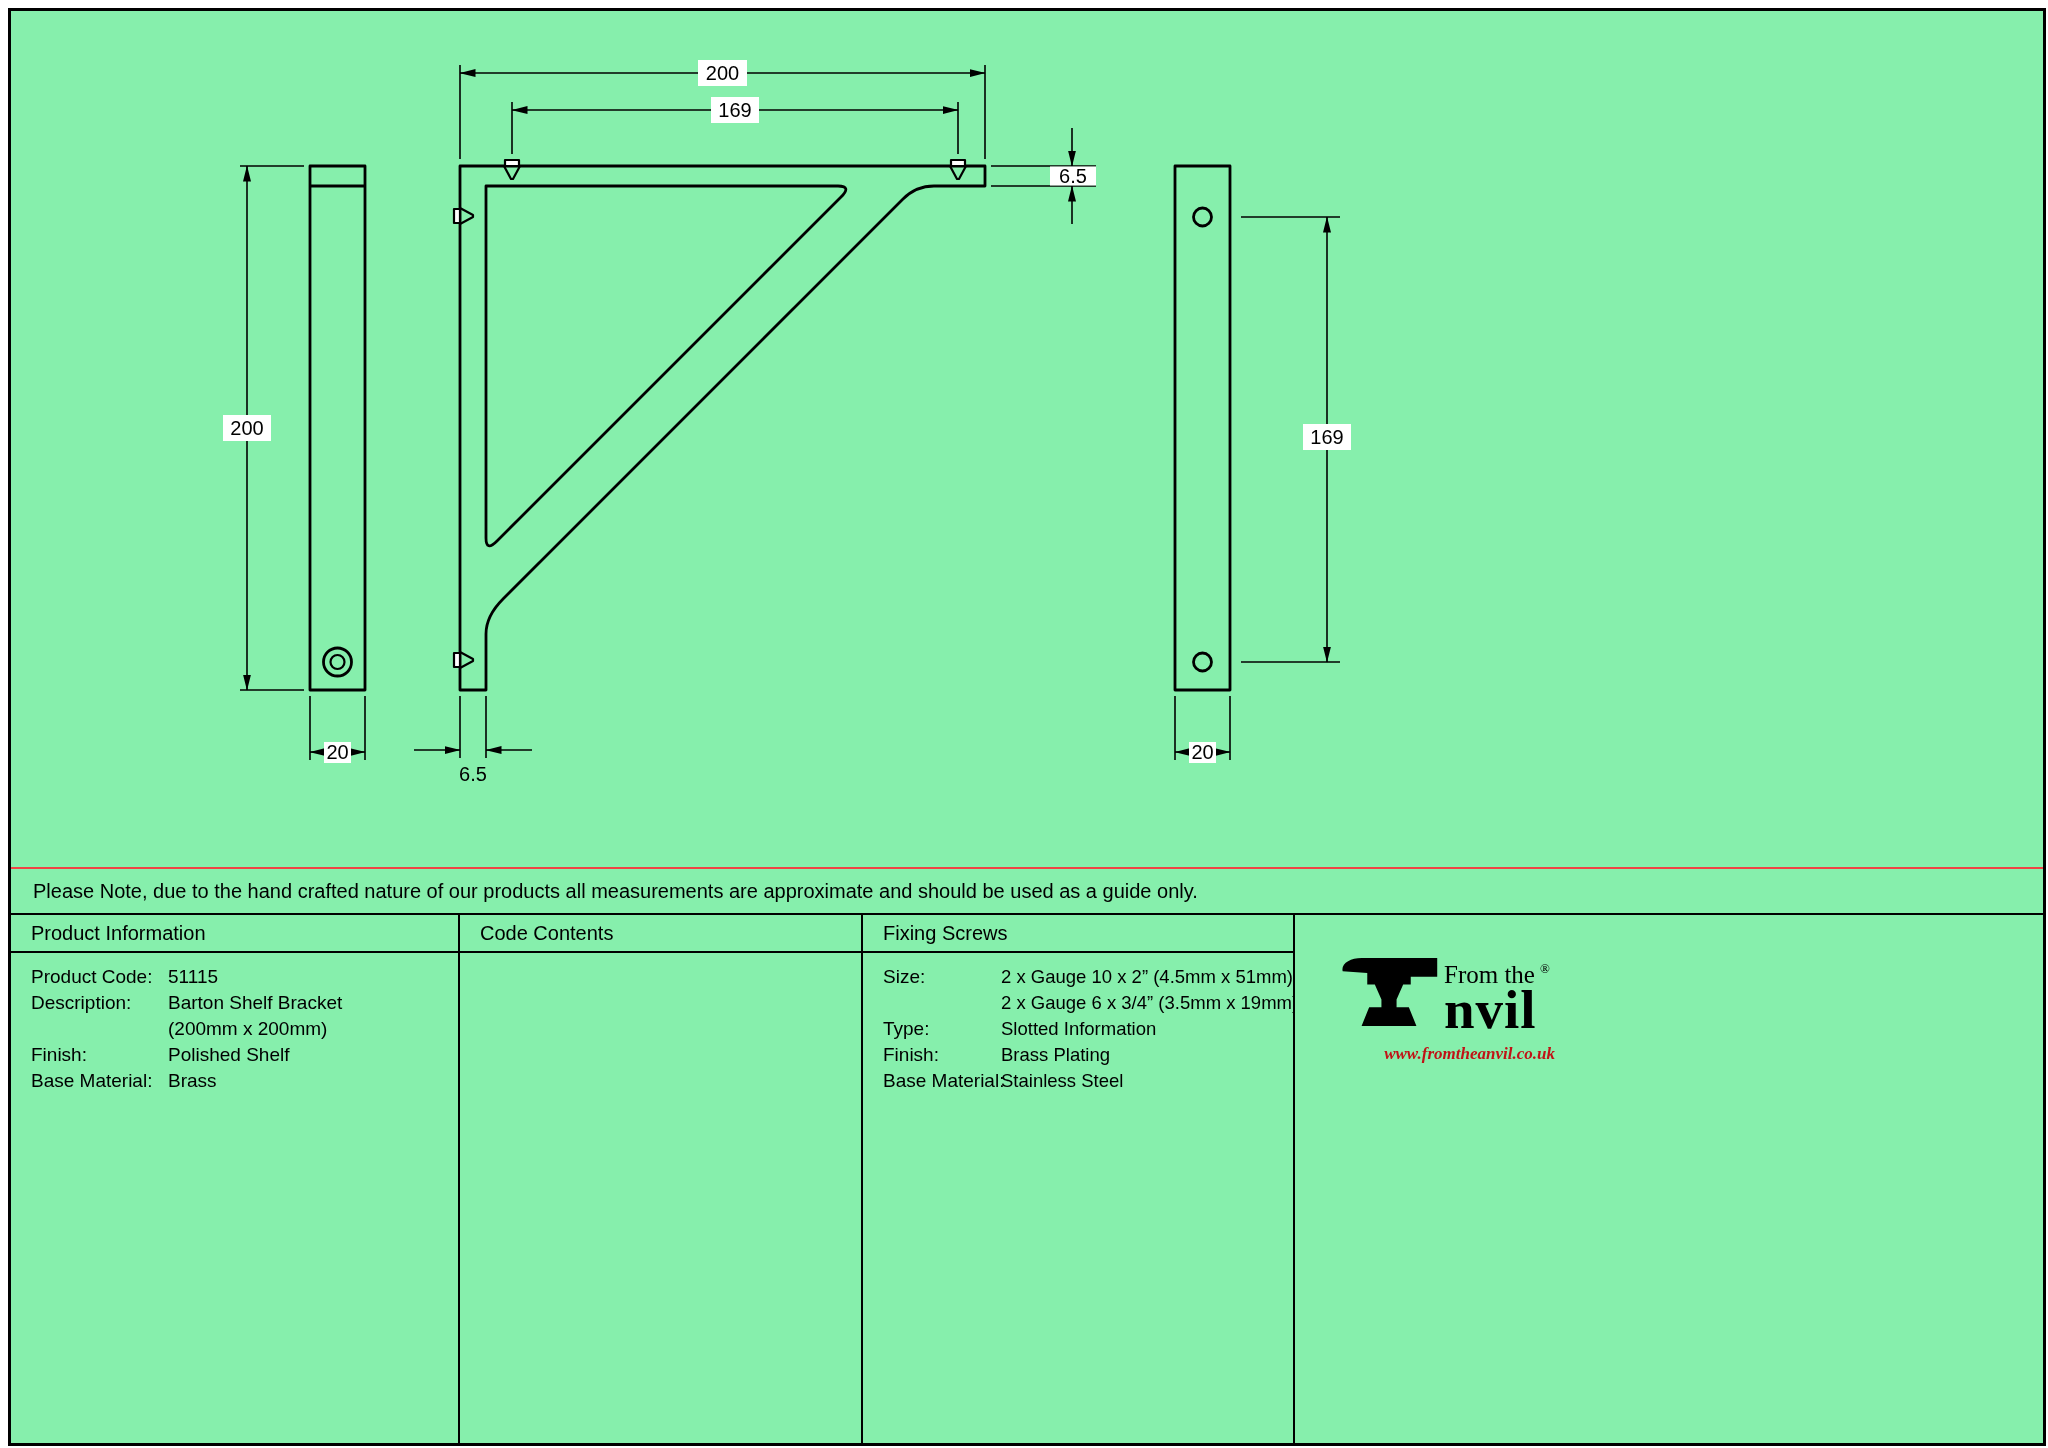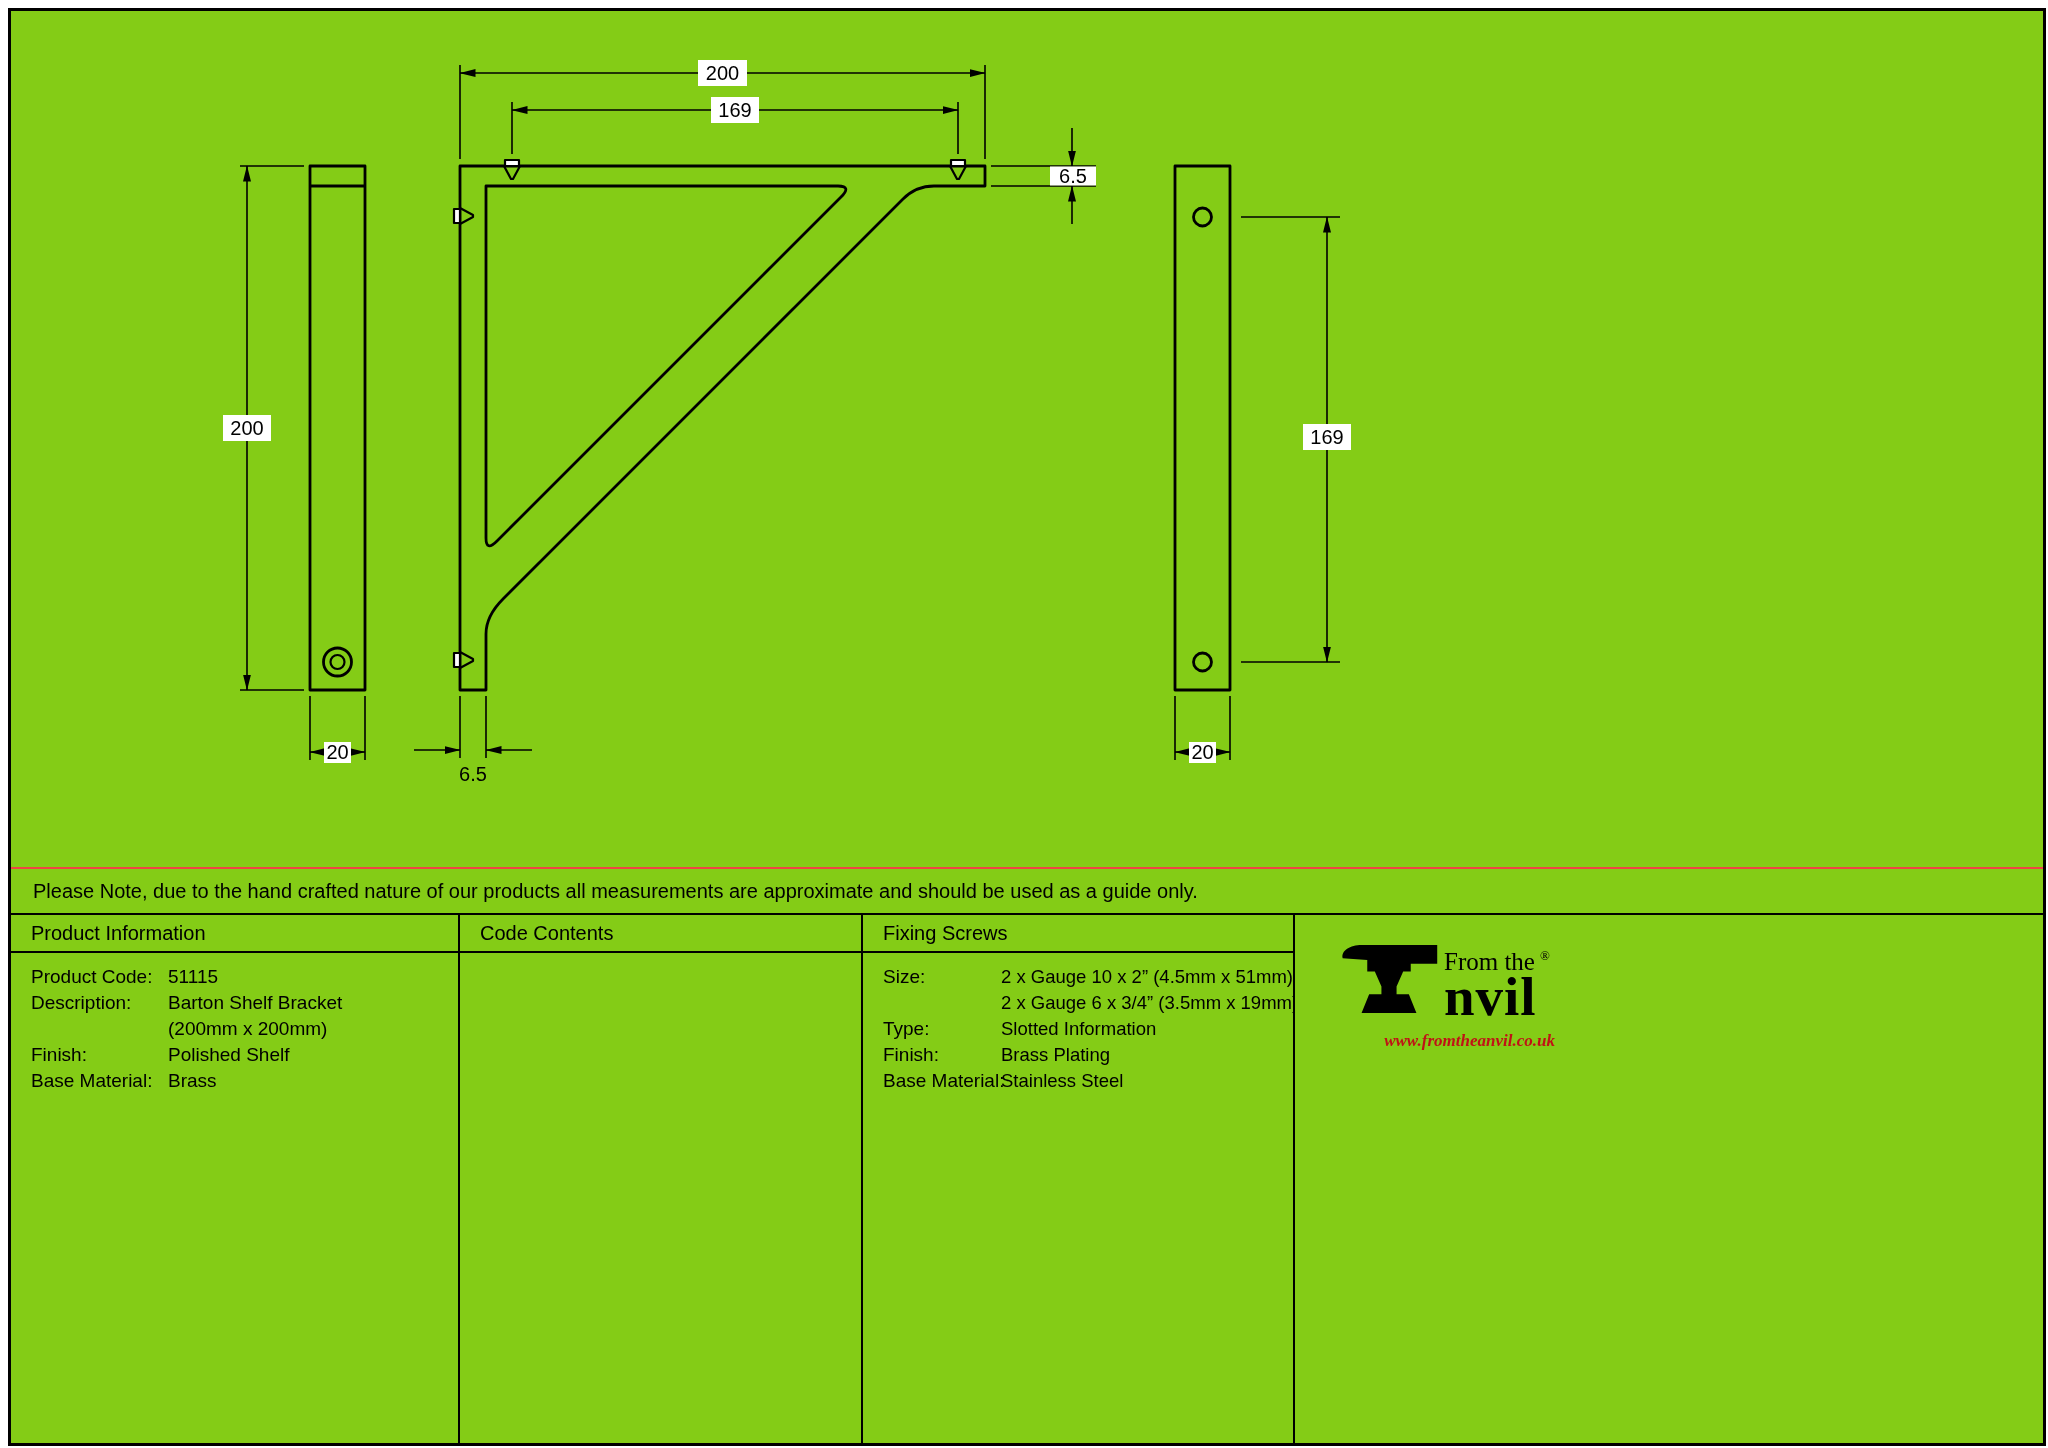--- a/index.html
+++ b/index.html
@@ -3,21 +3,21 @@
 <meta charset="utf-8">
 <style>
   html,body { margin:0; padding:0; }
   body {
     width:2048px; height:1448px; background:#fff; position:relative;
     font-family:"Liberation Sans", sans-serif; color:#000;
     -webkit-font-smoothing:antialiased;
   }
   .sheet {
     position:absolute; left:8px; top:8px; width:2032px; height:1432px;
-    border:3px solid #000; display:flex; flex-direction:column; background:#84cc16;
+    border:3px solid #000; display:flex; flex-direction:column; background:#86efac;
   }
   .drawing-area { height:856px; position:relative; overflow:hidden; }
   .drawing-area svg { display:block; }
 
   .note-row {
     height:44px; border-top:2px solid #ef4444; display:flex; align-items:center;
     padding-left:22px; font-size:20px;
   }
 
   .info-table { flex:1; border-top:2px solid #000; display:flex; min-height:0; }
@@ -34,21 +34,21 @@
   }
   .col-body { padding:11px 0 0 20px; font-size:19px; }
   .kv-row { display:flex; line-height:26px; white-space:nowrap; }
   .kv-label { flex:0 0 auto; }
   .col-product .kv-label { width:137px; }
   .col-screws  .kv-label { width:118px; }
   .col-screws .kv-value { font-size:18.5px; }
   .pack-item { line-height:26px; }
 
   
-  .logo-block { position:absolute; left:42px; top:24px; width:218px; }
+  .logo-block { position:absolute; left:42px; top:37px; width:218px; }
   .logo-top { display:flex; align-items:flex-end; }
   .logo-text { margin-left:3px; }
   .logo-fromthe { font-family:"Liberation Serif", serif; font-size:25px; white-space:nowrap; line-height:1; }
   .logo-reg { font-size:13px; vertical-align:10px; margin-left:5px; }
   .logo-name {
     font-family:"Liberation Serif", serif; font-size:55px; font-weight:bold;
     line-height:0.82; letter-spacing:1px;
   }
   .logo-url {
     font-family:"Liberation Serif", serif; color:#c01216; font-size:17px;

